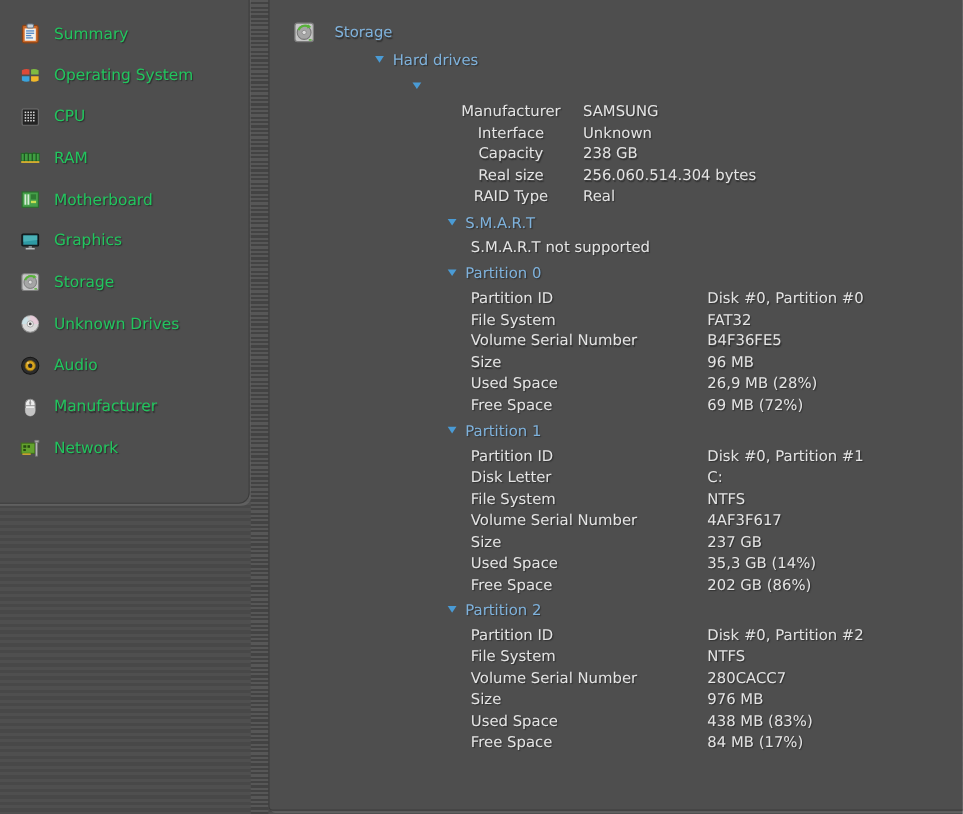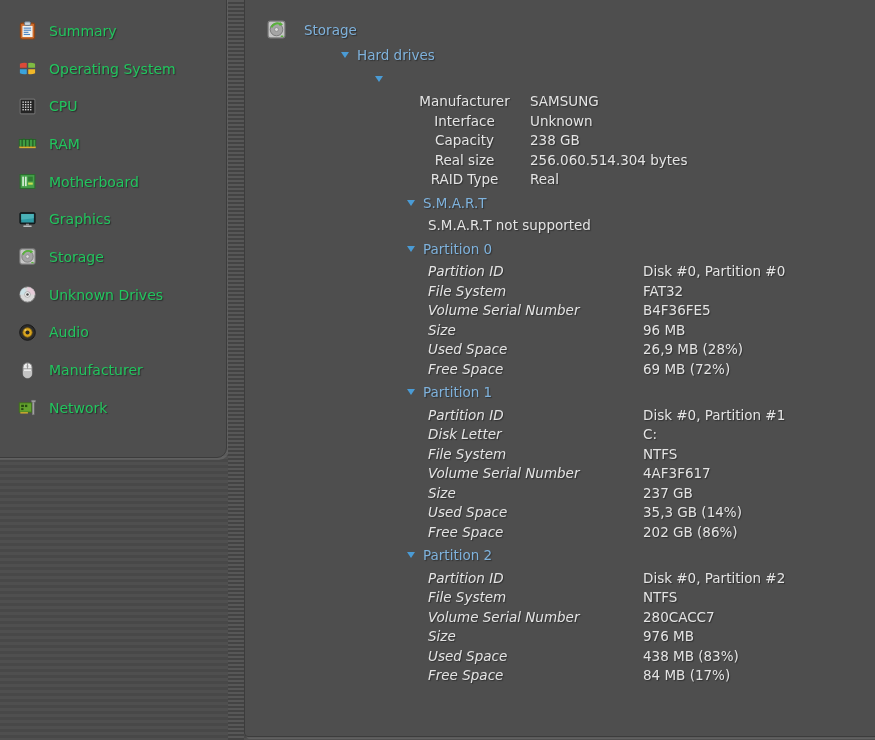--- a/index.html
+++ b/index.html
@@ -60,21 +60,21 @@
     border-top:6px solid #4a9bd5;margin-right:8px;vertical-align:middle;
     position:relative;top:-1px;
   }
   .i1{padding-left:96px;}
   .i2{padding-left:130px;}
   .i3{padding-left:162px;}
   .kv1{padding-left:154px;}
   .kv2{padding-left:183px;}
   .txt{padding-left:183px;}
   .kv1 .k{display:inline-block;width:131px;text-align:center;}
-  .kv2 .k{display:inline-block;width:215px;font-style:italic;}
+  .kv2 .k{display:inline-block;width:215px;}
 </style>
 </head>
 <body>
 
 <div class="panel sidebar-panel">
   <nav id="sidebar-items">
       <div class="side-item">
         <span class="icon">
           <svg viewBox="0 0 18 18">
             <rect x="2.2" y="2" width="13.6" height="15" rx="1.6" fill="#cd6a2a" stroke="#8a4416"></rect>

